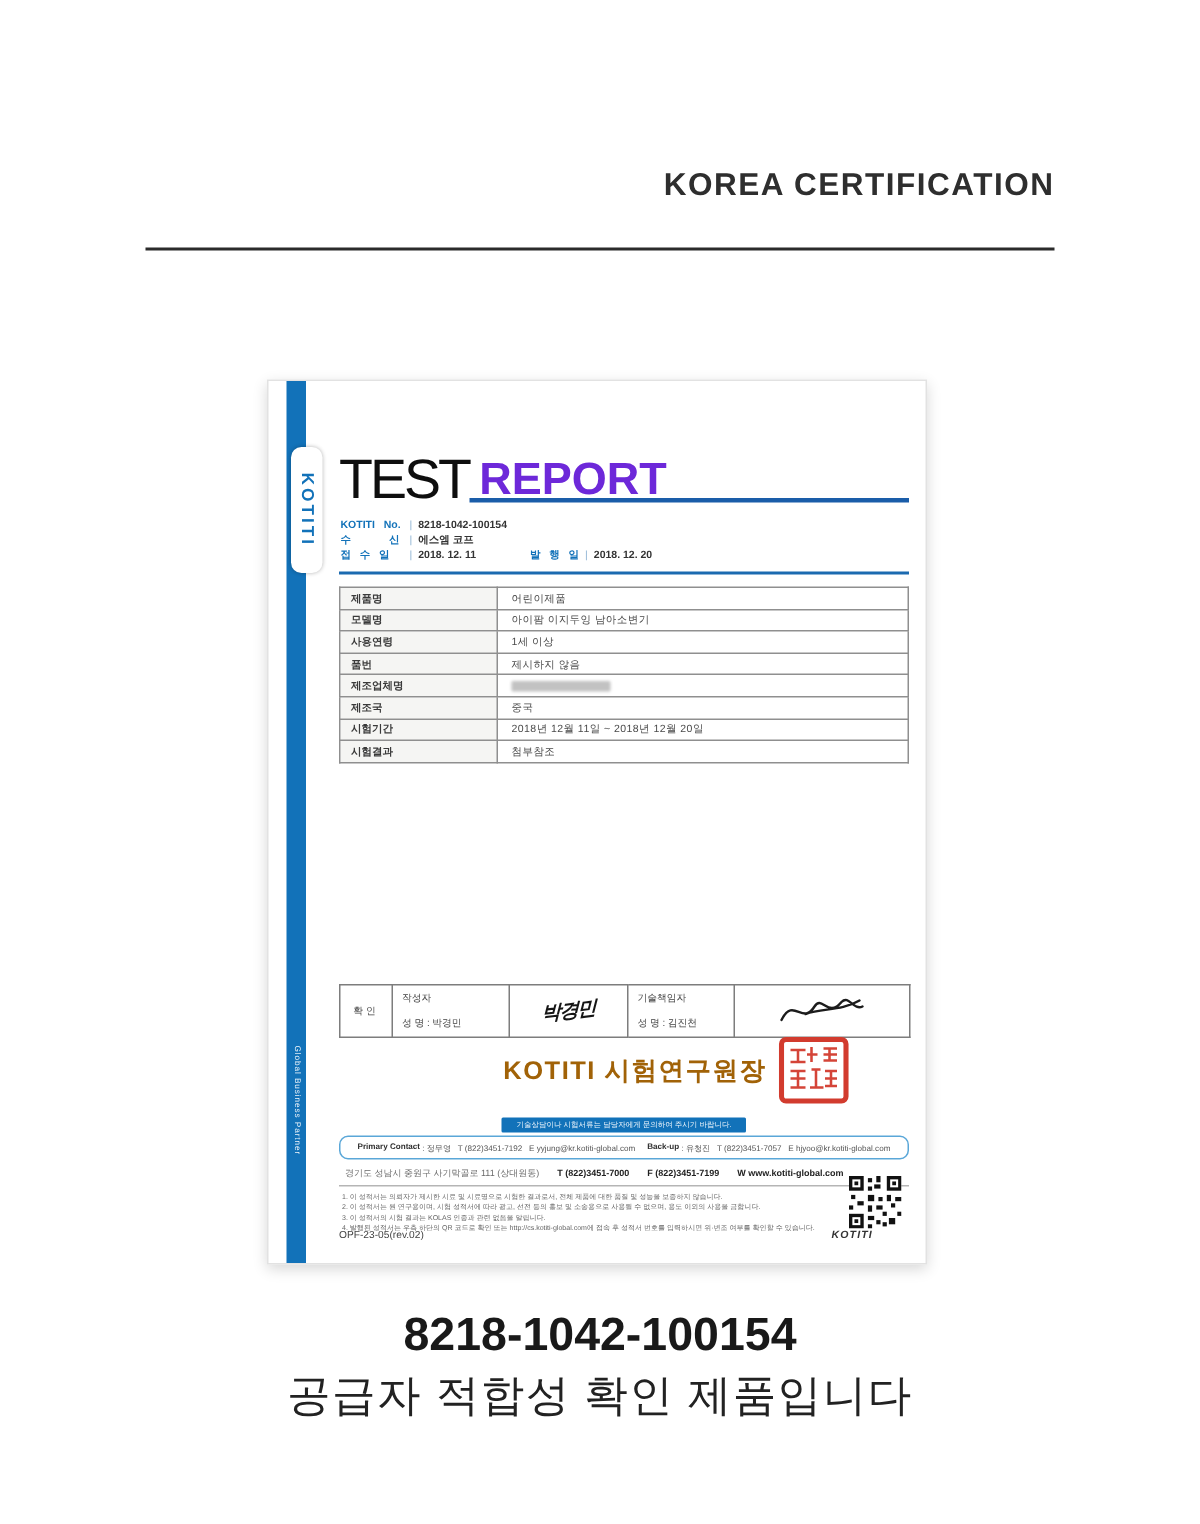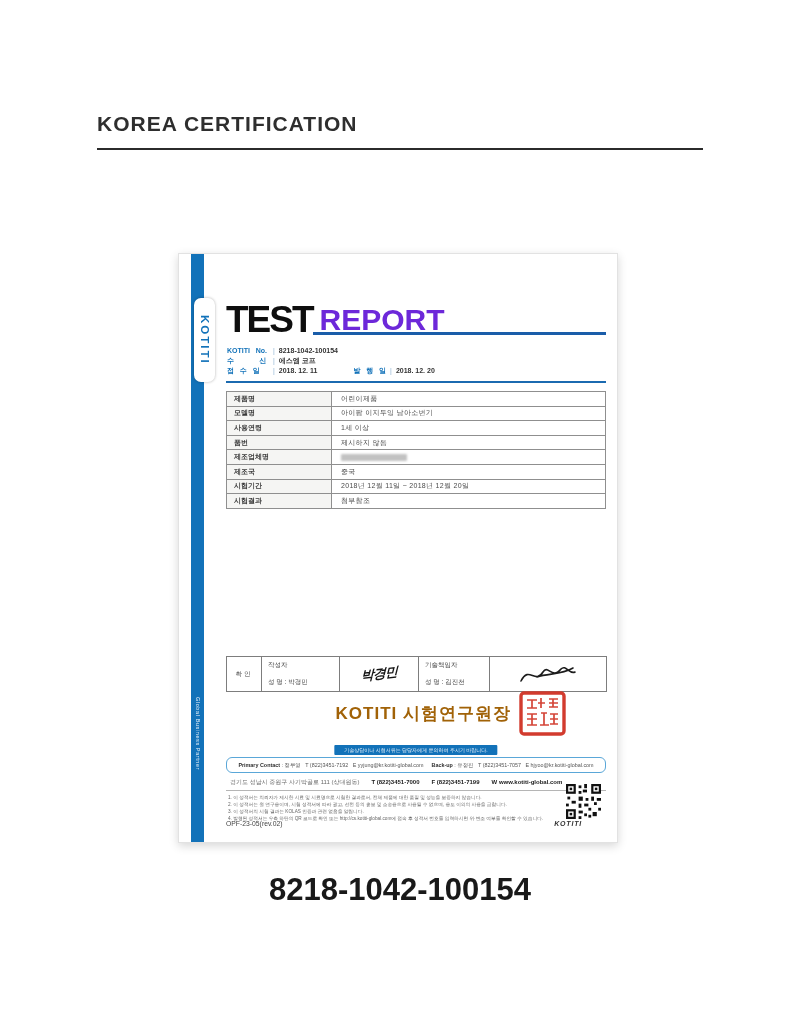--- a/index.html
+++ b/index.html
@@ -1,43 +1,43 @@
 <!DOCTYPE html>
 <html><head>
 <meta charset="utf-8">
 <style>
   * { margin:0; padding:0; box-sizing:border-box; }
   html,body { background:#fff; }
   body { font-family:"Liberation Sans", sans-serif; }
   .page { position:relative; width:800px; height:1016px; background:#ffffff; overflow:hidden; }
 
   
-  .header { position:absolute; left:97px; top:112px; width:606px; text-align:left;
+  .header { position:absolute; left:97px; top:112px; width:606px; text-align:right;
             font-size:21px; font-weight:800; letter-spacing:1px; color:#2e2e2e;
-            border-bottom:2px solid #2b2b2b; padding-bottom:12px; }
+            border-bottom:2px solid #2b2b2b; padding-bottom:29px; }
 
   
   .cert { position:absolute; left:178px; top:253px; width:440px; height:590px;
           background:#fff; border:1px solid #e2e2e2;
           box-shadow:0 3px 9px rgba(0,0,0,0.16); }
   .rail { position:absolute; left:12px; top:0; bottom:0; width:13px; background:#1272b9; }
   .rail-slogan { position:absolute; bottom:72px; left:50%; transform:translateX(-50%);
                  writing-mode:vertical-rl; font-size:5.5px; color:#eaf3fa;
                  letter-spacing:0.6px; white-space:nowrap; }
   .rail-tab { position:absolute; left:15px; top:44px; width:21px; height:84px; background:#fff;
               border-radius:7px; box-shadow:0 0 3px rgba(0,0,0,0.3);
               display:flex; align-items:center; justify-content:center; }
   .rail-tab-text { writing-mode:vertical-rl; font-weight:800; font-size:11.5px;
                    color:#1272b9; letter-spacing:2px; }
 
   .content { position:absolute; left:47px; top:0; width:380px; height:590px; }
 
   
   .title-row { position:absolute; left:0; top:50px; width:100%; display:flex; align-items:flex-end; }
-  .t1 { font-size:37px; font-weight:700; letter-spacing:-2px; color:#0e0e0e; line-height:0.85; }
+  .t1 { font-size:37px; font-weight:400; letter-spacing:-2px; color:#0e0e0e; line-height:0.85; }
   .t2wrap { flex:1; border-bottom:3px solid #1a5da9; padding:0 0 0 7px; line-height:0.8; }
   .t2 { font-size:30px; font-weight:800; letter-spacing:0; color:#6d28d9; }
 
   
   .meta { position:absolute; left:1px; top:92px; width:100%; }
   .m-row { display:flex; align-items:baseline; font-size:7px; line-height:9.8px; }
   .m-label { color:#1272b9; font-weight:700; width:46px; white-space:pre; }
   .m-label.second { width:auto; margin-left:36px; }
   .m-div { color:#8fb4d4; margin:0 4px 0 0; font-weight:400; }
   .m-val { color:#333; font-weight:700; white-space:pre; }
@@ -286,15 +286,16 @@
       <div class="bottom-row">
         <span class="doc-code">OPF-23-05(rev.02)</span>
         <span class="footer-brand">KOTITI</span>
       </div>
 
     </div>
   </div>
 
   <div class="caption">
     <div class="cap-num">8218-1042-100154</div>
+    <div class="cap-txt">공급자 적합성 확인 제품입니다</div>
   </div>
 
 </div>
 
 </body></html>

